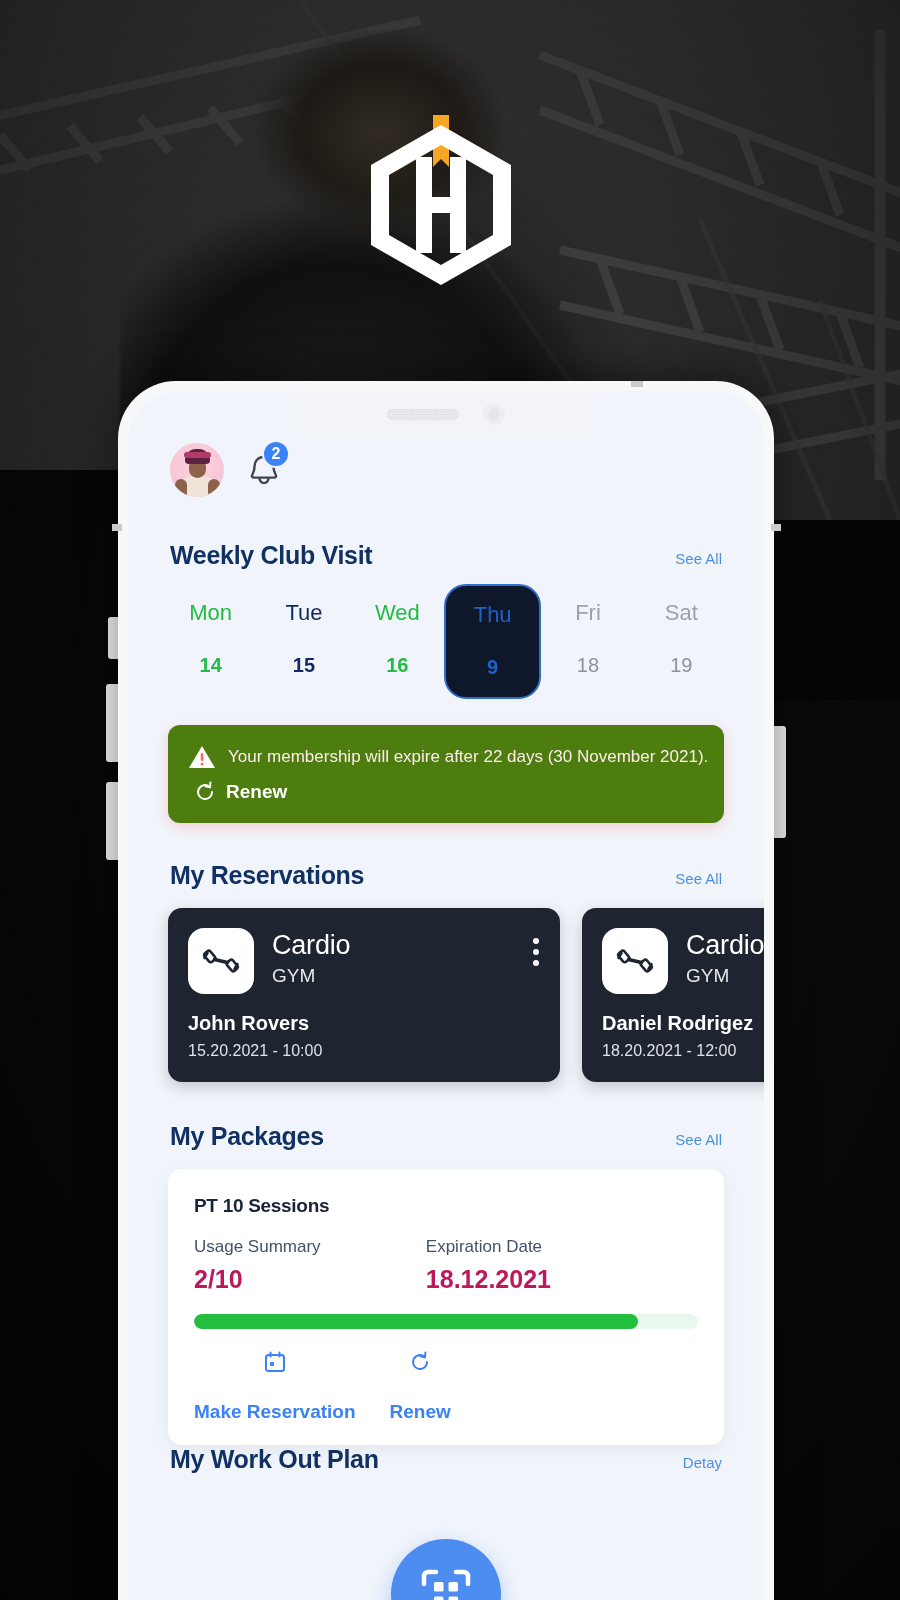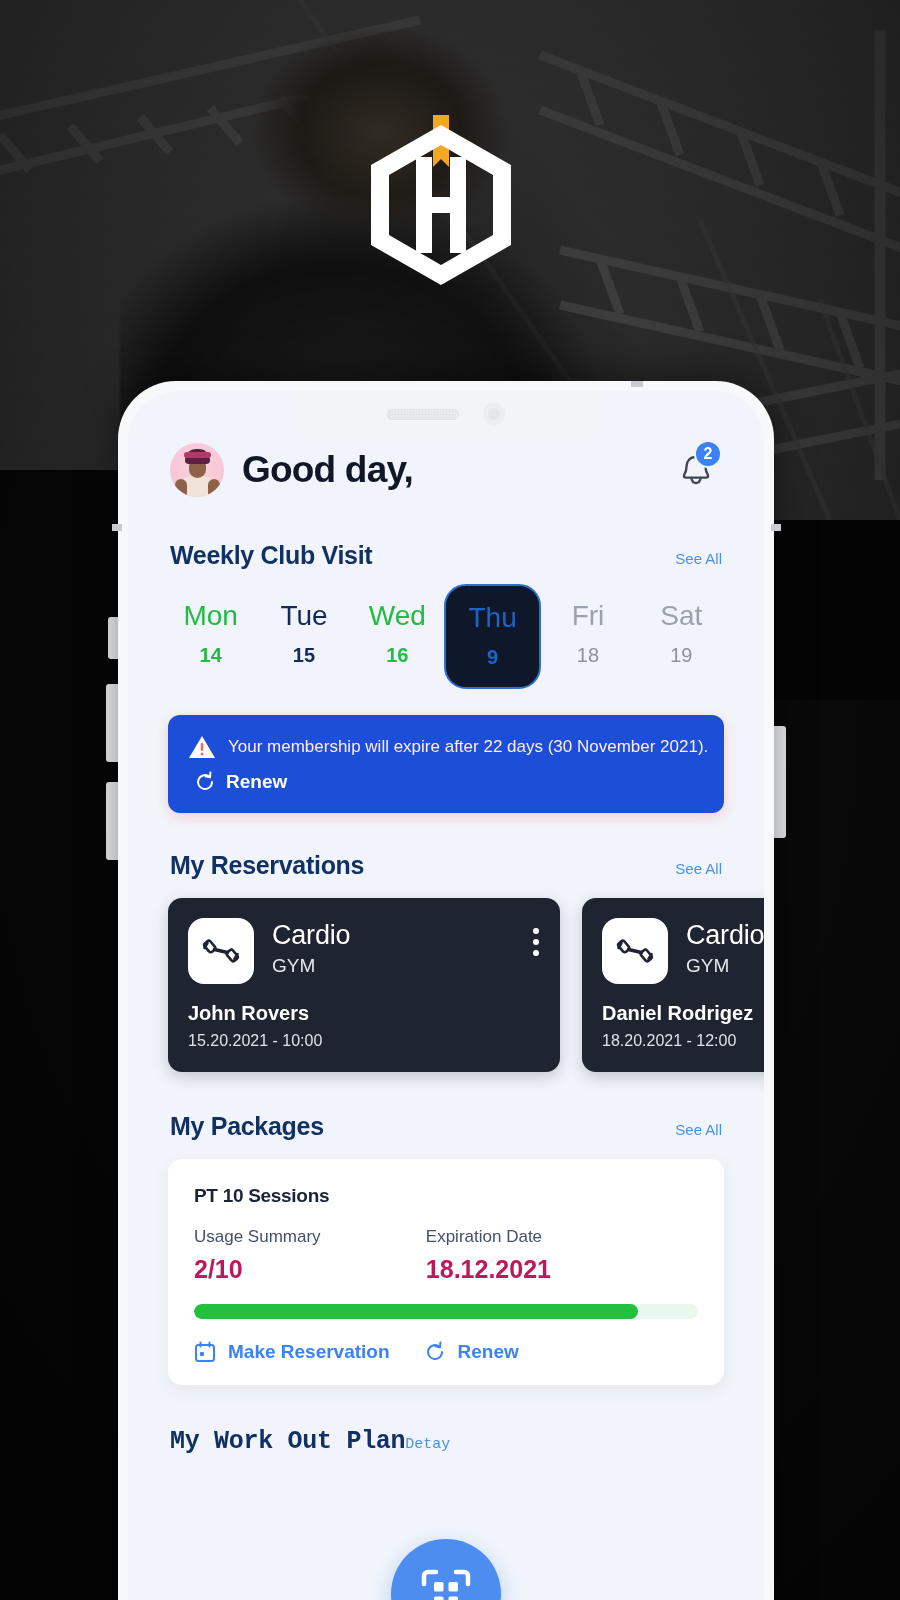--- a/index.html
+++ b/index.html
@@ -137,36 +137,36 @@
   .section-title { font-size:25px; font-weight:bold; color:#123163; letter-spacing:-0.3px; }
   .see-all { font-size:15px; color:#4a90e2; }
 
   
   .days { display:flex; margin-top:14px; padding:0 14px; }
   .day {
     flex:1; text-align:center;
     padding:16px 0 18px;
     border-radius:22px;
   }
-  .day .dn { font-size:28px; margin-bottom:12px; }
+  .day .dn { font-size:22px; margin-bottom:28px; }
   .day .dd { font-size:20px; font-weight:bold; }
   .day.green .dn, .day.green .dd { color:#22bb44; }
   .day.navy  .dn, .day.navy  .dd { color:#12295c; }
   .day.gray  .dn, .day.gray  .dd { color:#9aa2ad; font-weight:normal; }
   .day.gray  .dd { color:#8b929c; }
   .day.sel {
     border:2px solid #2f6fd0;
     background:#0f172a;
   }
   .day.sel .dn, .day.sel .dd { color:#1f63c8; }
 
   
   .alert {
     margin:26px 18px 0;
-    background:#1d4ed8;
+    background:#4d7c0f;
     border-radius:12px;
     padding:18px 20px 20px;
     color:#fff;
     box-shadow:0 4px 14px rgba(249,106,99,0.28);
   }
   .alert-row { display:flex; align-items:center; gap:12px; }
   .alert-text { font-size:17px; color:#ffeceb; white-space:nowrap; }
   .alert-action { display:flex; align-items:center; gap:10px; margin-top:10px; margin-left:6px; }
   .alert-action span { font-size:19px; font-weight:bold; }
 
@@ -212,26 +212,26 @@
   .pkg-col { width:50%; }
   .pkg-col.narrow { width:46%; }
   .pkg-label { font-size:17px; color:#44506b; }
   .pkg-value { font-size:25px; font-weight:bold; color:#be185d; margin-top:8px; }
   .pkg-bar {
     margin-top:20px; height:15px; border-radius:8px;
     background:#e9f8ec; overflow:hidden;
   }
   .pkg-bar-fill { height:100%; border-radius:8px; background:#22c03e; }
   .pkg-actions { display:flex; gap:34px; margin-top:22px; }
-  .pkg-action { display:flex; align-items:center; gap:12px; color:#3b82f6; font-size:19px; font-weight:bold; }
+  .pkg-action { display:flex; align-items:center; gap:28px; color:#3b82f6; font-size:19px; font-weight:bold;flex-direction:column; }
 
   
   .workout-head {
-    display:flex; align-items:baseline; justify-content:flex-start;
-    padding:0 20px; margin-top:42px;font-family:Liberation Mono, monospace;
+    display:flex; align-items:baseline; justify-content:space-between;
+    padding:0 20px; 
   }
 
   
   .fab {
     position:absolute;
     left:50%; transform:translateX(-50%);
     bottom:-8px;
     width:110px; height:110px; border-radius:50%;
     background:#4d8df0;
     display:flex; align-items:center; justify-content:center;
@@ -302,21 +302,20 @@
 
       <div class="header">
         <div class="avatar">
           <div class="av-body"></div>
           <div class="av-arm-l"></div>
           <div class="av-arm-r"></div>
           <div class="av-face"></div>
           <div class="av-hair"></div>
           <div class="av-band"></div>
         </div>
-        <div class="greeting">Good day,</div>
         <div class="bell-wrap">
           <svg width="44" height="44" viewBox="0 0 44 44">
             <path d="M22 9 c-6 0 -9.5 4.2 -9.5 9.4 c0 6.2 -2.6 7.8 -2.6 9.6 c0 1 0.9 1.6 2.2 1.6 h19.8 c1.3 0 2.2 -0.6 2.2 -1.6 c0 -1.8 -2.6 -3.4 -2.6 -9.6 C31.5 13.2 28 9 22 9 Z" fill="none" stroke="#3f4550" stroke-width="2.4" stroke-linejoin="round"></path>
             <path d="M17.5 31 c0.7 2.6 2.4 4 4.5 4 s3.8 -1.4 4.5 -4" fill="none" stroke="#3f4550" stroke-width="2.4" stroke-linecap="round"></path>
             <path d="M22 9 V5.5" stroke="#3f4550" stroke-width="2.4" stroke-linecap="round"></path>
           </svg>
           <div class="badge">2</div>
         </div>
       </div>
 

